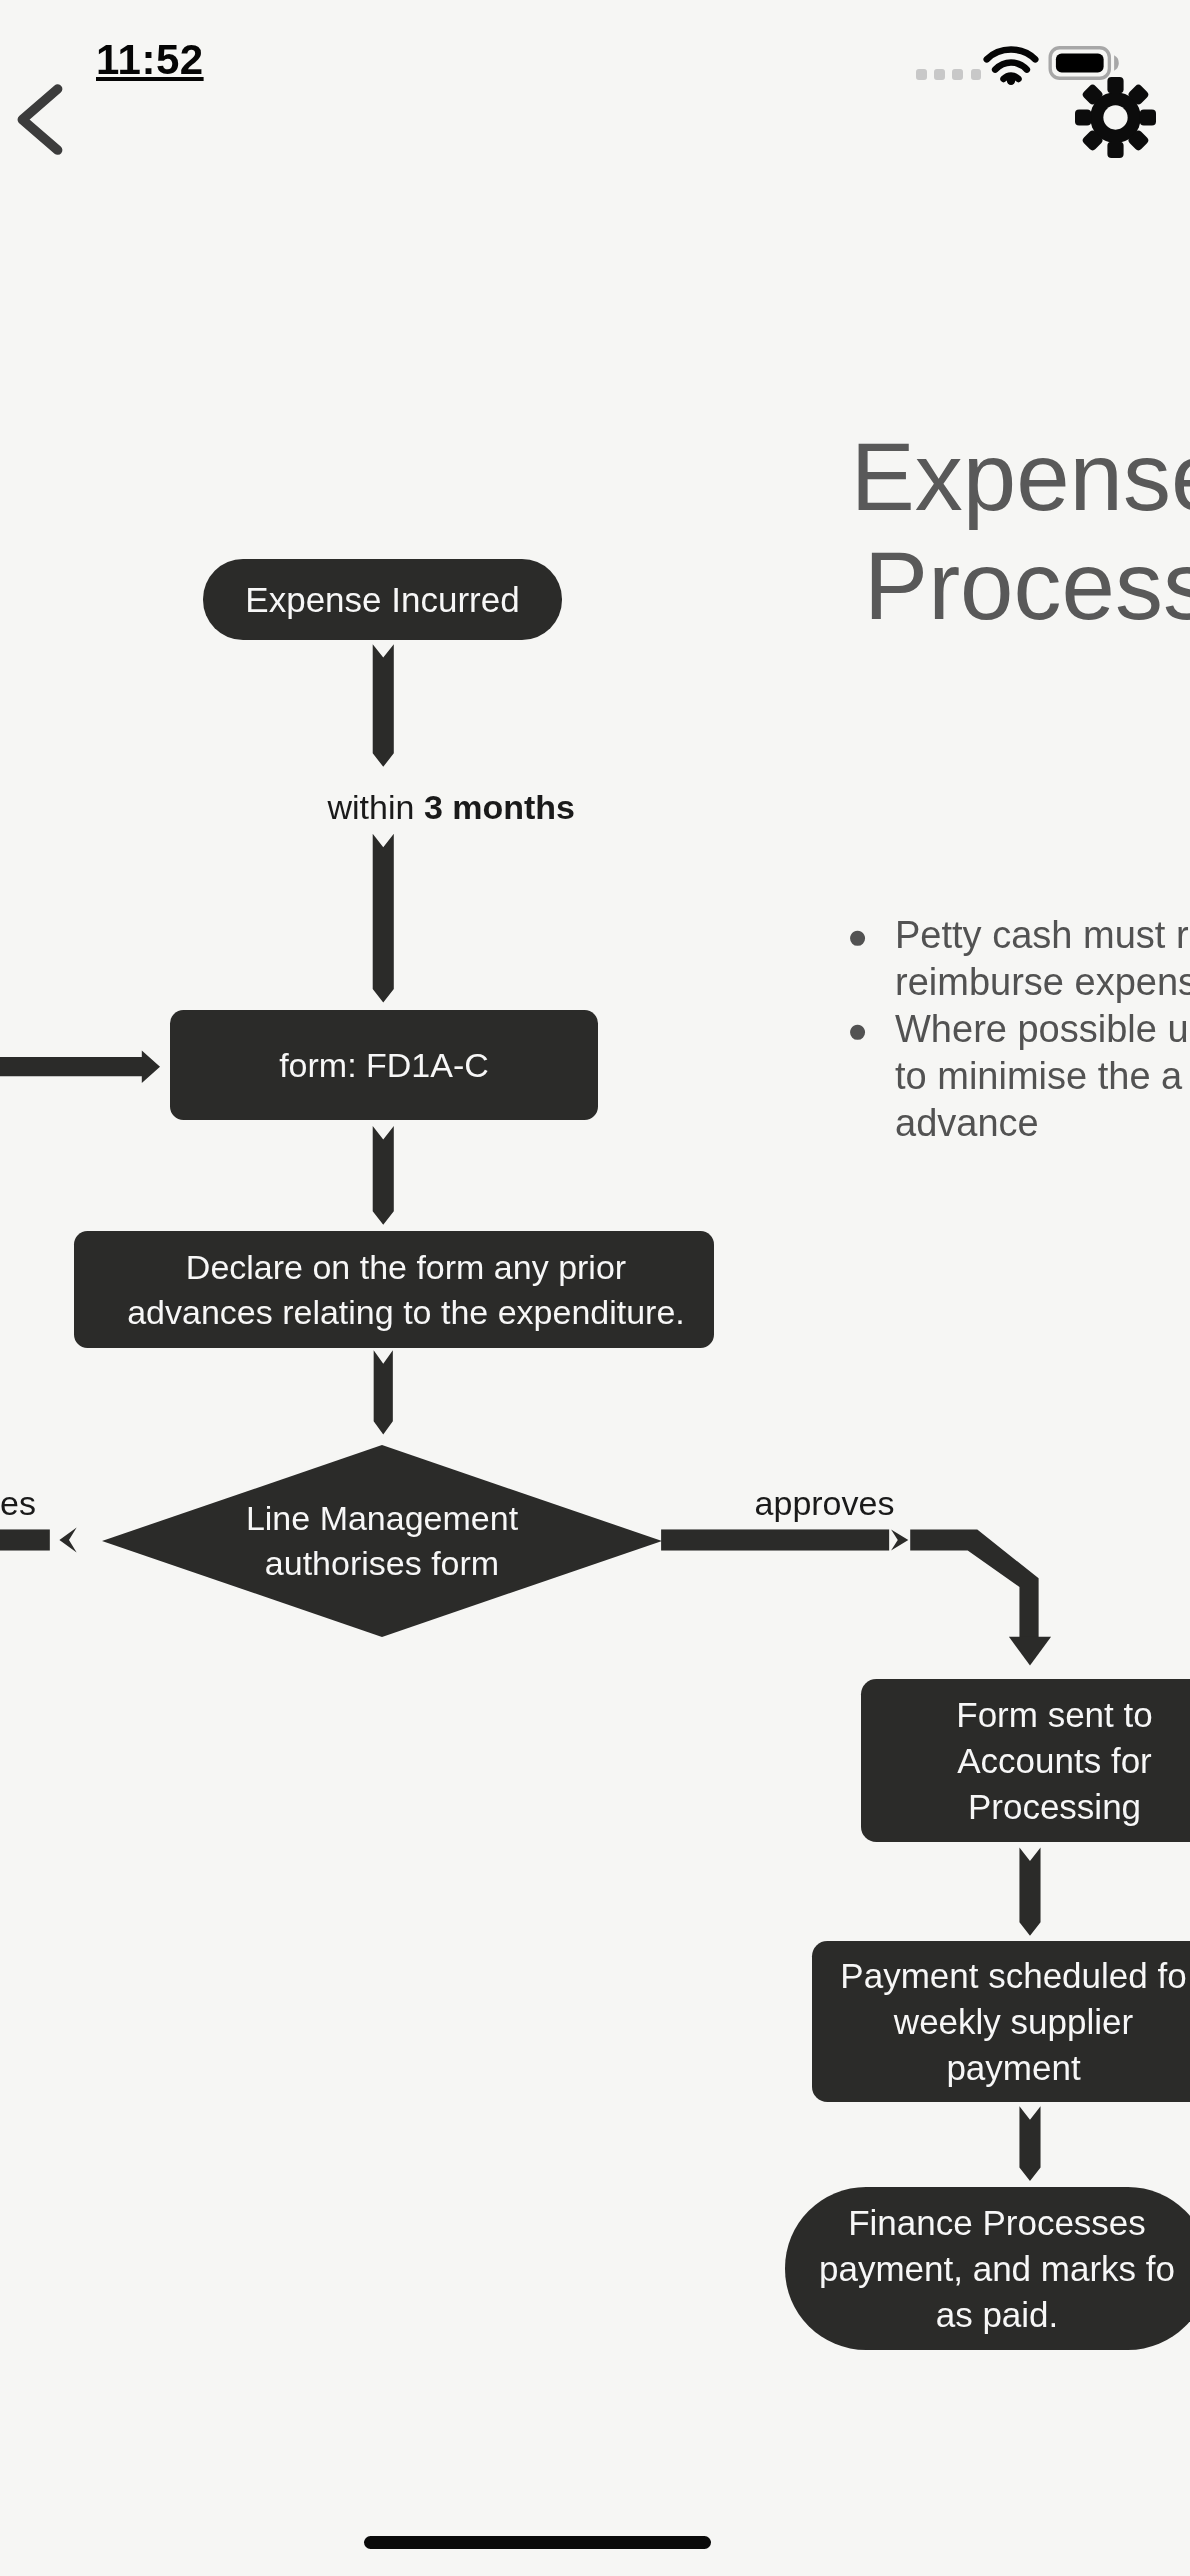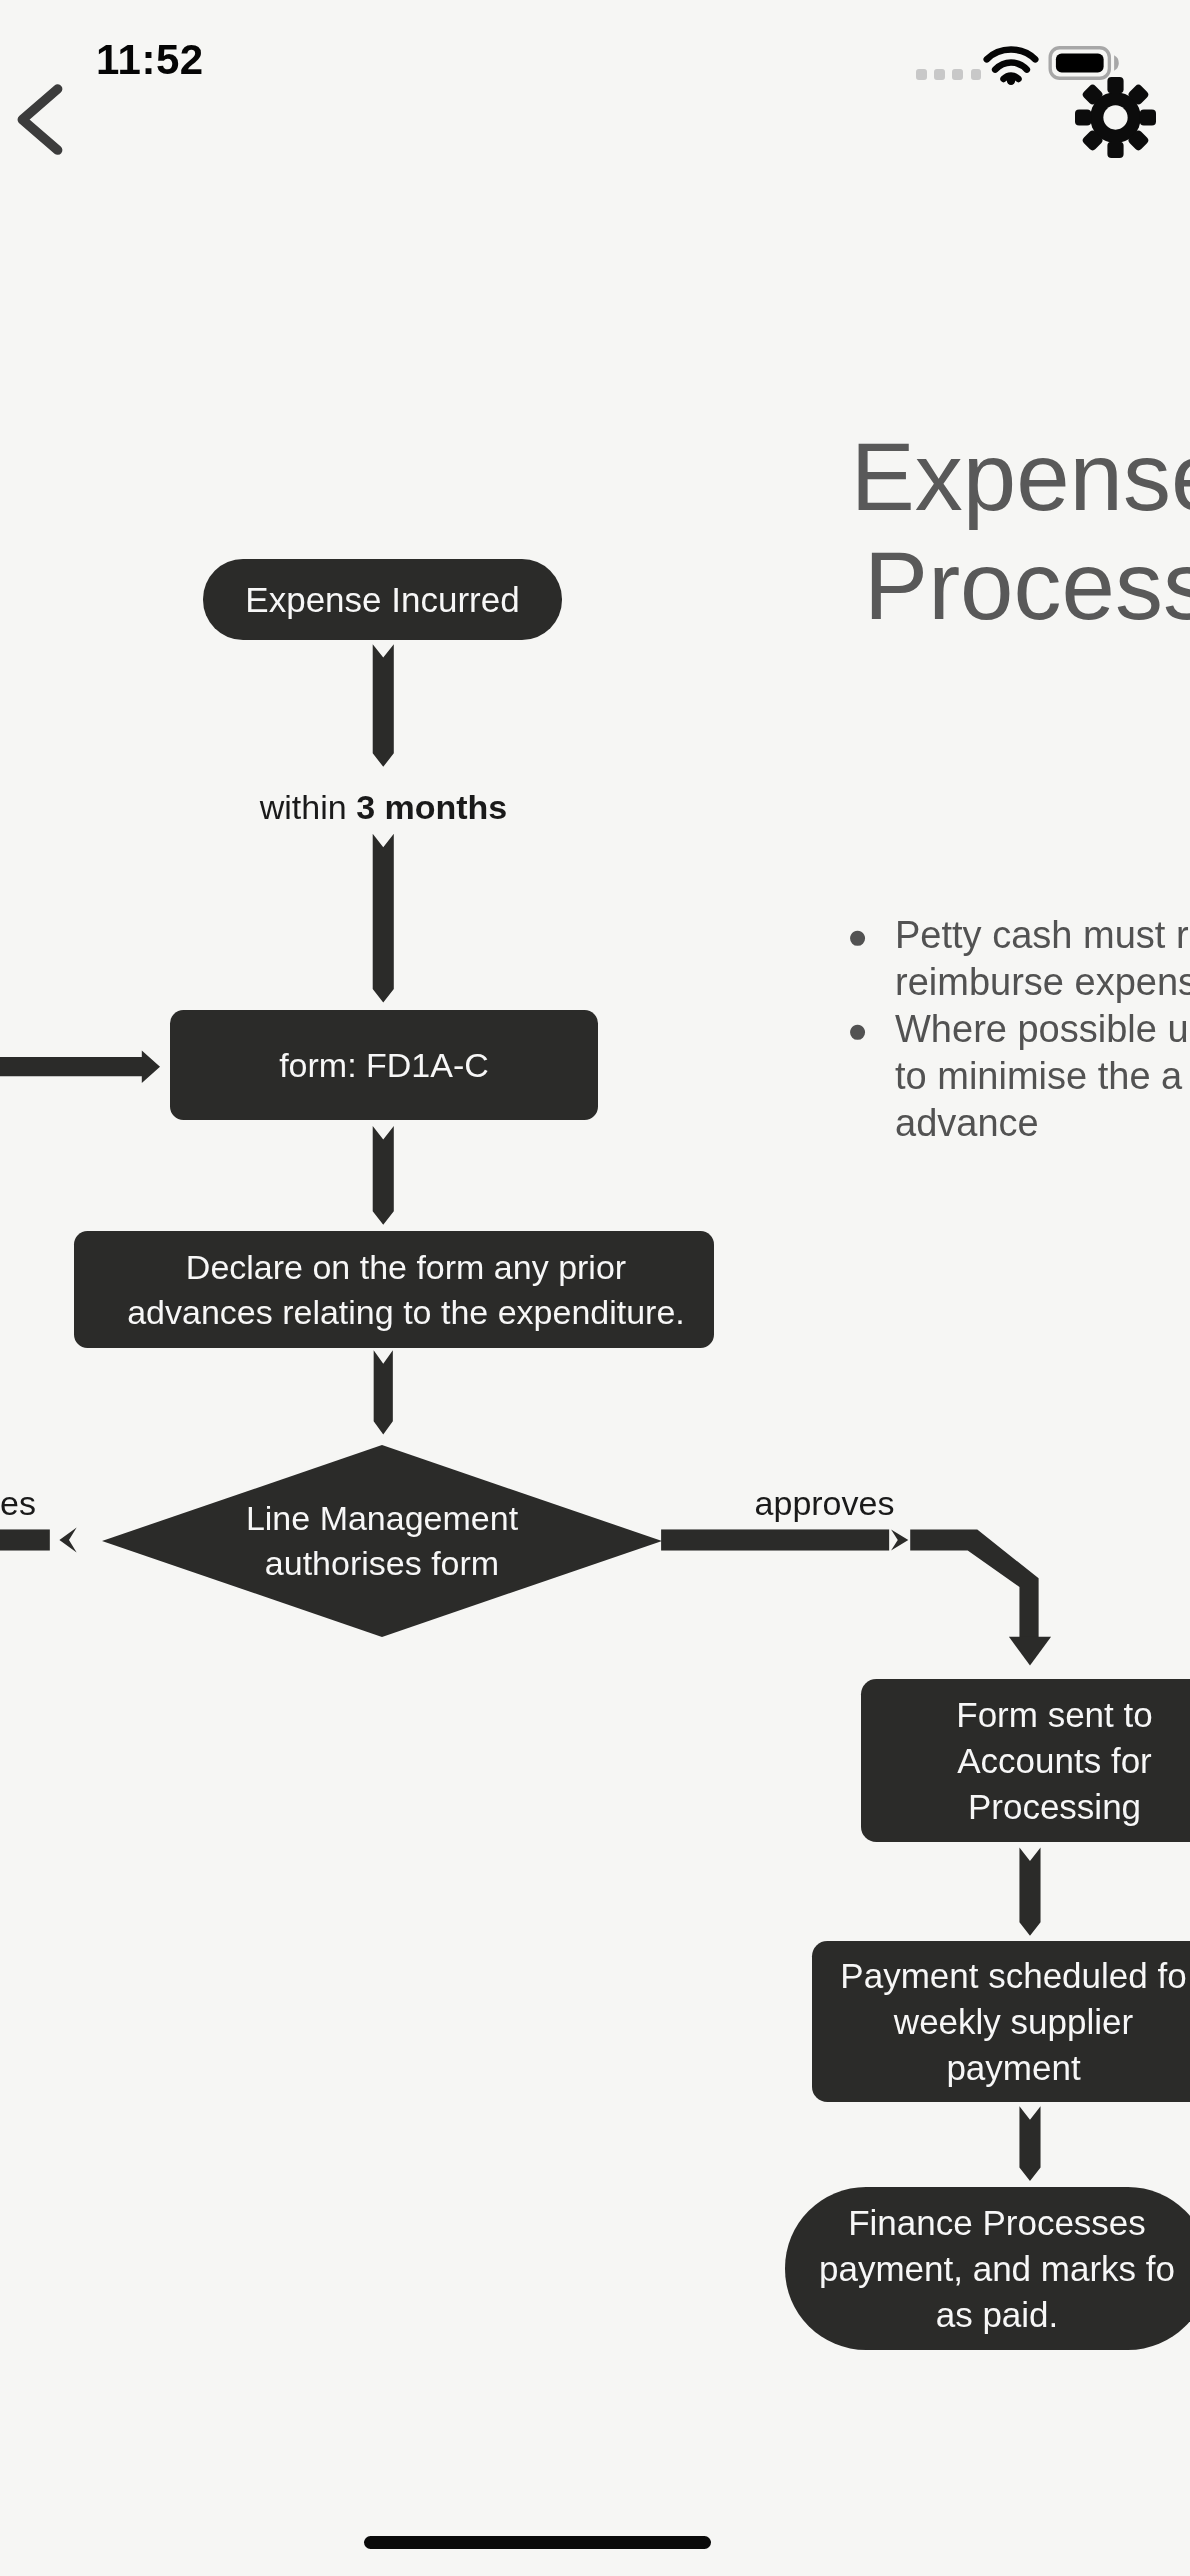--- a/index.html
+++ b/index.html
@@ -4,21 +4,21 @@
 <style>
   html,body{margin:0;padding:0;background:#e9e9e9;}
   .screen{
     position:relative;width:1190px;height:2576px;overflow:hidden;
     background:#f6f6f4;
     font-family:"Liberation Sans",sans-serif;
     -webkit-font-smoothing:antialiased;
   }
   .abs{position:absolute;}
   
-  .time{left:96px;top:36px;font-size:42px;font-weight:700;color:#050505;letter-spacing:0.5px;}
+  .time{left:96px;top:36px;font-size:42px;font-weight:700;color:#050505;letter-spacing:0.5px;text-decoration:underline;}
   .cell-dots{left:916px;top:69px;display:flex;gap:7.7px;}
   .cell-dots span{width:10.5px;height:10.5px;border-radius:2.9px;background:#c8c8c8;display:block;}
   .wifi{left:983px;top:42px;}
   .battery{left:1047px;top:42px;}
   .gear{left:1075px;top:77px;}
   .back{left:7.7px;top:82px;}
   
   .node{
     background:#2b2b29;color:#f7f7f7;text-align:center;
     display:flex;flex-direction:column;justify-content:center;
@@ -31,21 +31,21 @@
   .diamond{
     left:102px;top:1445px;width:560px;height:192px;
     clip-path:polygon(50% 0%,100% 50%,50% 100%,0% 50%);
     border-radius:0;
   }
   .box-formsent{left:861px;top:1679px;width:387px;height:163px;border-radius:15.3px;font-size:35px;line-height:46px;}
   .box-payment{left:812px;top:1941px;width:403px;height:161px;border-radius:15.3px;font-size:35px;line-height:46px;}
   .pill-finance{left:785px;top:2187px;width:424px;height:163px;border-radius:81px;font-size:35px;line-height:46px;}
   
   .flow-label{color:#1a1a1a;font-size:34px;white-space:nowrap;}
-  .within{left:192px;top:788px;width:383px;text-align:center;}
+  .within{left:192px;top:788px;width:383px;text-align:right;}
   .edge-left{left:0px;top:1484px;text-align:right;}
   .edge-right{left:748px;top:1484px;width:153px;text-align:center;}
   .b{font-weight:700;}
   
   .title{
     left:836px;top:422px;width:403px;text-align:center;
     font-size:96px;line-height:109px;color:#595959;white-space:nowrap;
   }
   .bullets{left:847px;top:912px;color:#525252;font-size:38px;line-height:47px;}
   .bullet-item{display:flex;align-items:flex-start;}

